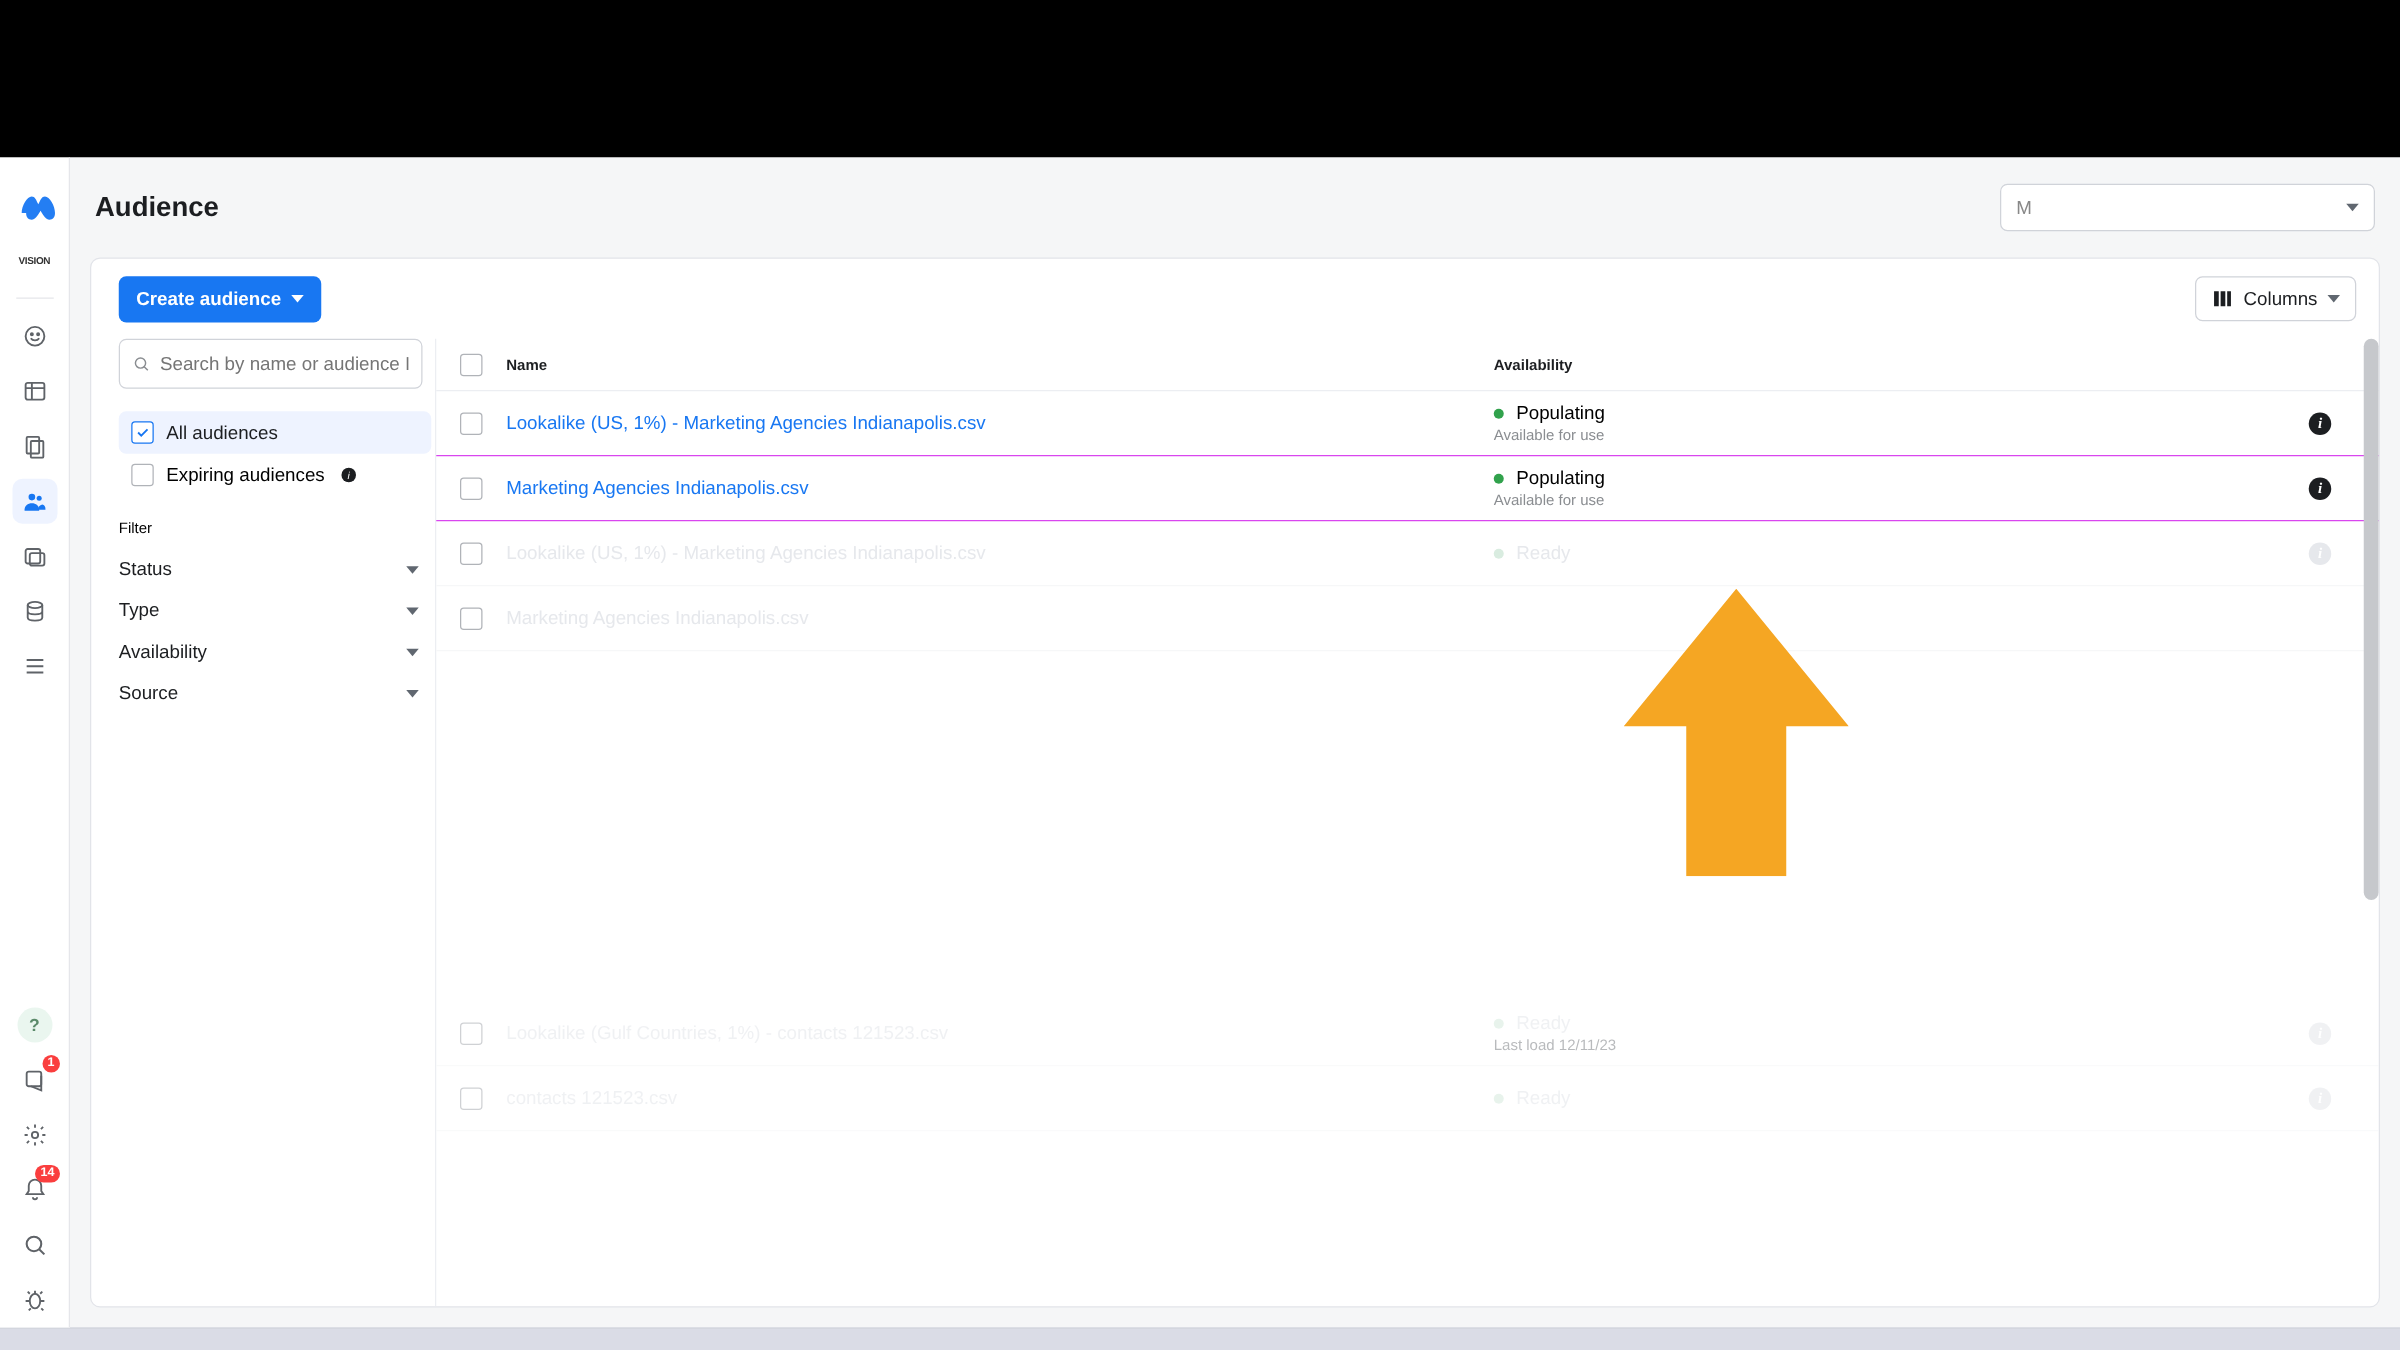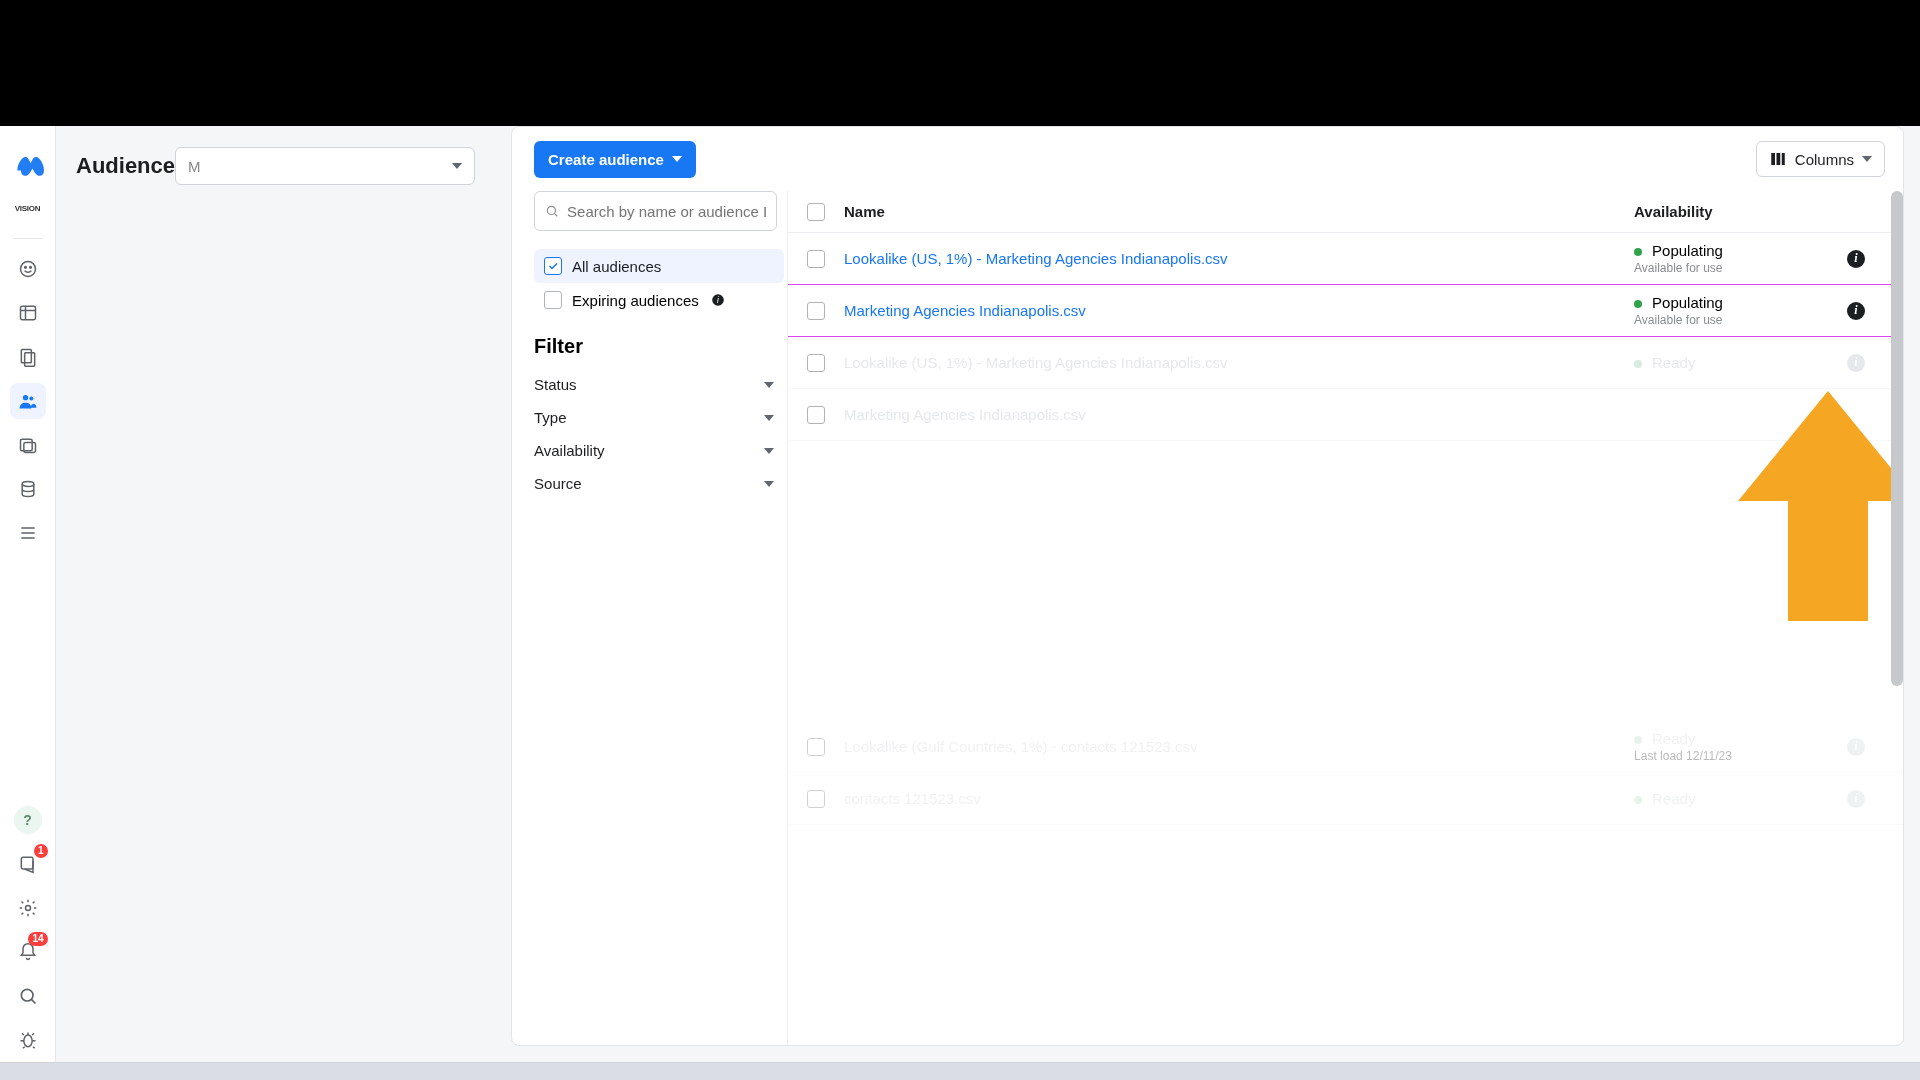--- a/index.html
+++ b/index.html
@@ -15,21 +15,21 @@
   .rail-icon.active { background: #eef3ff; }
   .rail-icon svg { stroke: #5f6368; }
   .rail-icon.active svg { stroke: #1877f2; fill: #1877f2; }
   .badge { position:absolute; top:-2px; right:-2px; background:#fa3e3e; color:#fff; font-size:10px; font-weight:700; border-radius:8px; padding: 0 4px; line-height:14px; }
   .rail-divider { width: 30px; border-top: 1px solid #e5e6ea; margin: 8px 0; }
   .brand-small { width: 36px; height: 24px; margin: 6px 0 10px; display:flex; align-items:center; justify-content:center; font-size: 8px; font-weight:700; color:#333; letter-spacing:-0.3px; }
   .help-chip { width:28px; height:28px; border-radius:50%; background:#eaf6ef; color:#5b8a6a; display:flex; align-items:center; justify-content:center; font-size:14px; font-weight:700; margin: 8px 0; }
   .meta-logo { width:32px; height:32px; margin-bottom: 8px; }
 
   
-  .content { flex: 1; display:flex; flex-direction:row; }
+  .content { flex: 1; display:flex; flex-direction:column; }
   .page-header { height: 80px; background: #f5f6f7; display:flex; align-items:center; justify-content:space-between; padding: 0 20px; }
   .page-title { font-size: 22px; font-weight: 700; color: #1c1e21; }
   .account-dd { width: 300px; height: 38px; background:#fff; border:1px solid #d0d3d9; border-radius:6px; display:flex; align-items:center; justify-content:space-between; padding: 0 12px; color:#888; font-size:15px; }
 
   
   .panel { margin: 0 16px 16px 16px; background:#fff; border:1px solid #e2e4e9; border-radius:8px; flex:1; display:flex; flex-direction:column; position:relative; overflow:hidden;}
   .panel-toolbar { height: 64px; display:flex; align-items:center; justify-content:space-between; padding: 0 18px 0 22px; gap: 23px; }
   .btn-primary { background:#1877f2; color:#fff; font-weight:600; font-size:15px; border:none; border-radius:6px; padding: 10px 14px; display:flex; align-items:center; gap:8px; cursor:pointer;}
   .btn-secondary { background:#fff; color:#1c1e21; border:1px solid #d0d3d9; border-radius:6px; padding: 8px 12px; font-size:15px; display:flex; align-items:center; gap:8px; cursor:pointer;}
 
@@ -37,26 +37,26 @@
   .panel-body { flex:1; display:flex; position:relative; }
   .left-col { width: 275px; padding: 0 10px 0 22px; }
   .search { display:flex; align-items:center; gap:8px; border:1px solid #d0d3d9; border-radius:6px; padding: 8px 10px; height:40px;}
   .search input { border:none; outline:none; font-size:15px; flex:1; color:#333; background:transparent; }
   .audset { margin-top: 18px; }
   .audset-item { display:flex; align-items:center; gap:10px; width: 250px; padding: 8px 10px; border-radius:6px; font-size:15px; cursor:pointer;}
   .audset-item.selected { background:#eef3ff; color:#1c1e21; }
   .checkbox { width:18px; height:18px; border:1.5px solid #b0b3b8; border-radius:3px; display:flex; align-items:center; justify-content:center; background:#fff;}
   .checkbox.checked { border-color:#1877f2; }
   .checkbox.checked svg { stroke:#1877f2; }
-  .filter-header { font-size:20px; font-weight:700; margin: 18px 0 10px; }
+  .filter-header { font-size:12px; font-weight:400; margin: 18px 0 10px; }
   .filter-row { display:flex; align-items:center; justify-content:space-between; width:240px; padding: 8px 0; font-size:15px; color:#1c1e21; cursor:pointer;}
 
   
   .table { flex:1; border-left: 1px solid #eceef2; position: relative; }
-  .thead { display:flex; align-items:center; height:42px; border-bottom:1px solid #eceef2; font-size:15px; font-weight:600; color:#1c1e21; }
+  .thead { display:flex; align-items:center; height:42px; border-bottom:1px solid #eceef2; font-size:12px; font-weight:600; color:#1c1e21; }
   .th-check { width: 56px; display:flex; justify-content:center; }
   .th-name { flex: 0 0 790px; }
   .th-avail { flex: 1; }
   .th-info { width: 56px; }
   .trow { display:flex; align-items:center; min-height: 52px; border-bottom:1px solid #d946ef; font-size:15px; }
   .link { color:#1877f2; cursor:pointer; }
   .status-dot { width:8px; height:8px; border-radius:50%; background:#31a24c; display:inline-block; margin-right:10px; }
   .sub { font-size:12px; color:#8a8d91; margin-top:2px; }
   .info-i { width:18px; height:18px; border-radius:50%; background:#1c1e21; color:#fff; font-size:12px; font-weight:700; display:flex; align-items:center; justify-content:center; font-style: italic; font-family: Georgia, serif;}
   .faded { color:#e6e8ec; }

